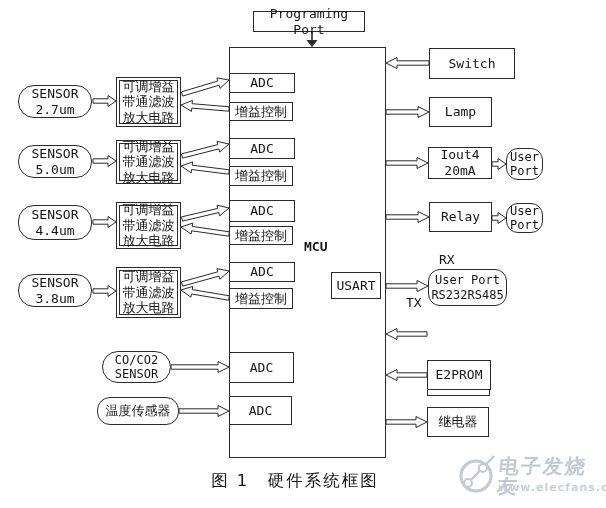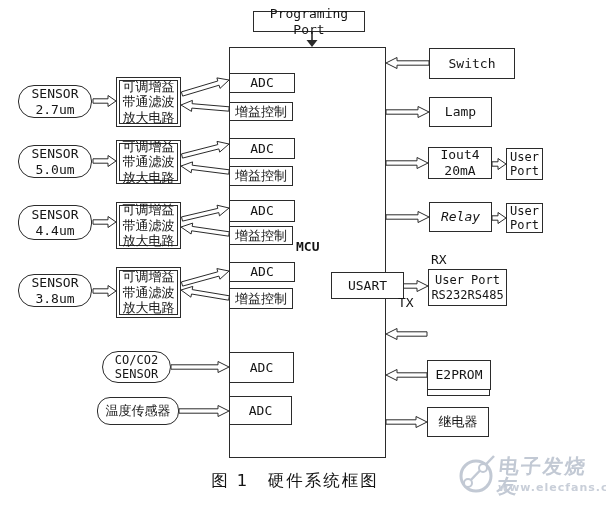--- a/index.html
+++ b/index.html
@@ -10,23 +10,23 @@
   .stage *{box-sizing:border-box;}
   #arrows{position:absolute;left:0;top:0;z-index:1;}
   .box{
     position:absolute;z-index:2;border:1px solid #2b2b2b;background:#ffffff;
     display:flex;flex-direction:column;align-items:center;justify-content:center;
     text-align:center;font:13px/1.2 "DejaVu Sans Mono",monospace;color:#151515;
   }
   .cn{font-family:"DejaVu Sans",sans-serif;font-size:13px;}
   .dbl{outline:1px solid #2b2b2b;outline-offset:2px;}
   .oval{border-radius:16px;}
-  .rnd{border-radius:0;}
+  .rnd{border-radius:12px;}
   .mcu-outline{background:transparent;z-index:1;}
-  .lbl{position:absolute;z-index:2;font:13px/1.1 "DejaVu Sans Mono",monospace;color:#151515;}
+  .lbl{position:absolute;z-index:2;font:13px/1.1 "DejaVu Sans Mono",monospace;color:#151515;margin-left:8px;}
   .caption{
     position:absolute;z-index:2;text-align:center;
     font:16.5px/1.2 "DejaVu Sans",sans-serif;letter-spacing:2px;color:#141414;
   }
   .watermark{position:absolute;z-index:2;color:#c2c9d4;}
   .wm-brand{position:absolute;left:46px;top:12px;font:bold 20px/1 "DejaVu Sans",sans-serif;
     letter-spacing:2px;transform:skewX(-6deg);}
   .wm-url{position:absolute;left:46px;top:38px;font:bold 11px/1 "DejaVu Sans",sans-serif;
     letter-spacing:1px;color:#c9cfd9;}
 </style>
@@ -137,21 +137,21 @@
       <span>增益控制</span>
     </div>
 
   <div class="box" style="left:229px;top:352px;width:65px;height:31px;">
       <span>ADC</span>
     </div>
   <div class="box" style="left:229px;top:396px;width:63px;height:29px;">
       <span>ADC</span>
     </div>
 
-  <div class="box" style="left:331px;top:272px;width:73px;height:27px;">
+  <div class="box" style="left:331px;top:272px;width:50px;height:27px;">
       <span>USART</span>
     </div>
   <div class="lbl" style="left:398px;top:253px;padding-left:33px;">RX</div>
   <div class="lbl" style="left:398px;top:296px;">TX</div>
 
   <div class="box oval" style="left:102px;top:351px;width:69px;height:32px;font-size:12px;">
     <span>CO/CO2</span>
     <span>SENSOR</span>
   </div>
   <div class="box oval cn" style="left:97px;top:397px;width:82px;height:28px;border-radius:13px;">
@@ -165,21 +165,21 @@
       <span>Lamp</span>
     </div>
   <div class="box" style="left:428px;top:147px;width:64px;height:32px;">
     <span>Iout4</span>
     <span>20mA</span>
   </div>
   <div class="box rnd" style="left:506px;top:148px;width:37px;height:32px;font-size:12px;">
     <span>User</span>
     <span>Port</span>
   </div>
-  <div class="box" style="left:429px;top:202px;width:63px;height:30px;font-style:italic;">
+  <div class="box" style="left:429px;top:202px;width:63px;height:30px;">
       <span>Relay</span>
     </div>
   <div class="box rnd" style="left:506px;top:203px;width:37px;height:30px;font-size:12px;">
     <span>User</span>
     <span>Port</span>
   </div>
   <div class="box rnd" style="left:428px;top:269px;width:79px;height:37px;font-size:12px;">
     <span>User Port</span>
     <span>RS232RS485</span>
   </div>

